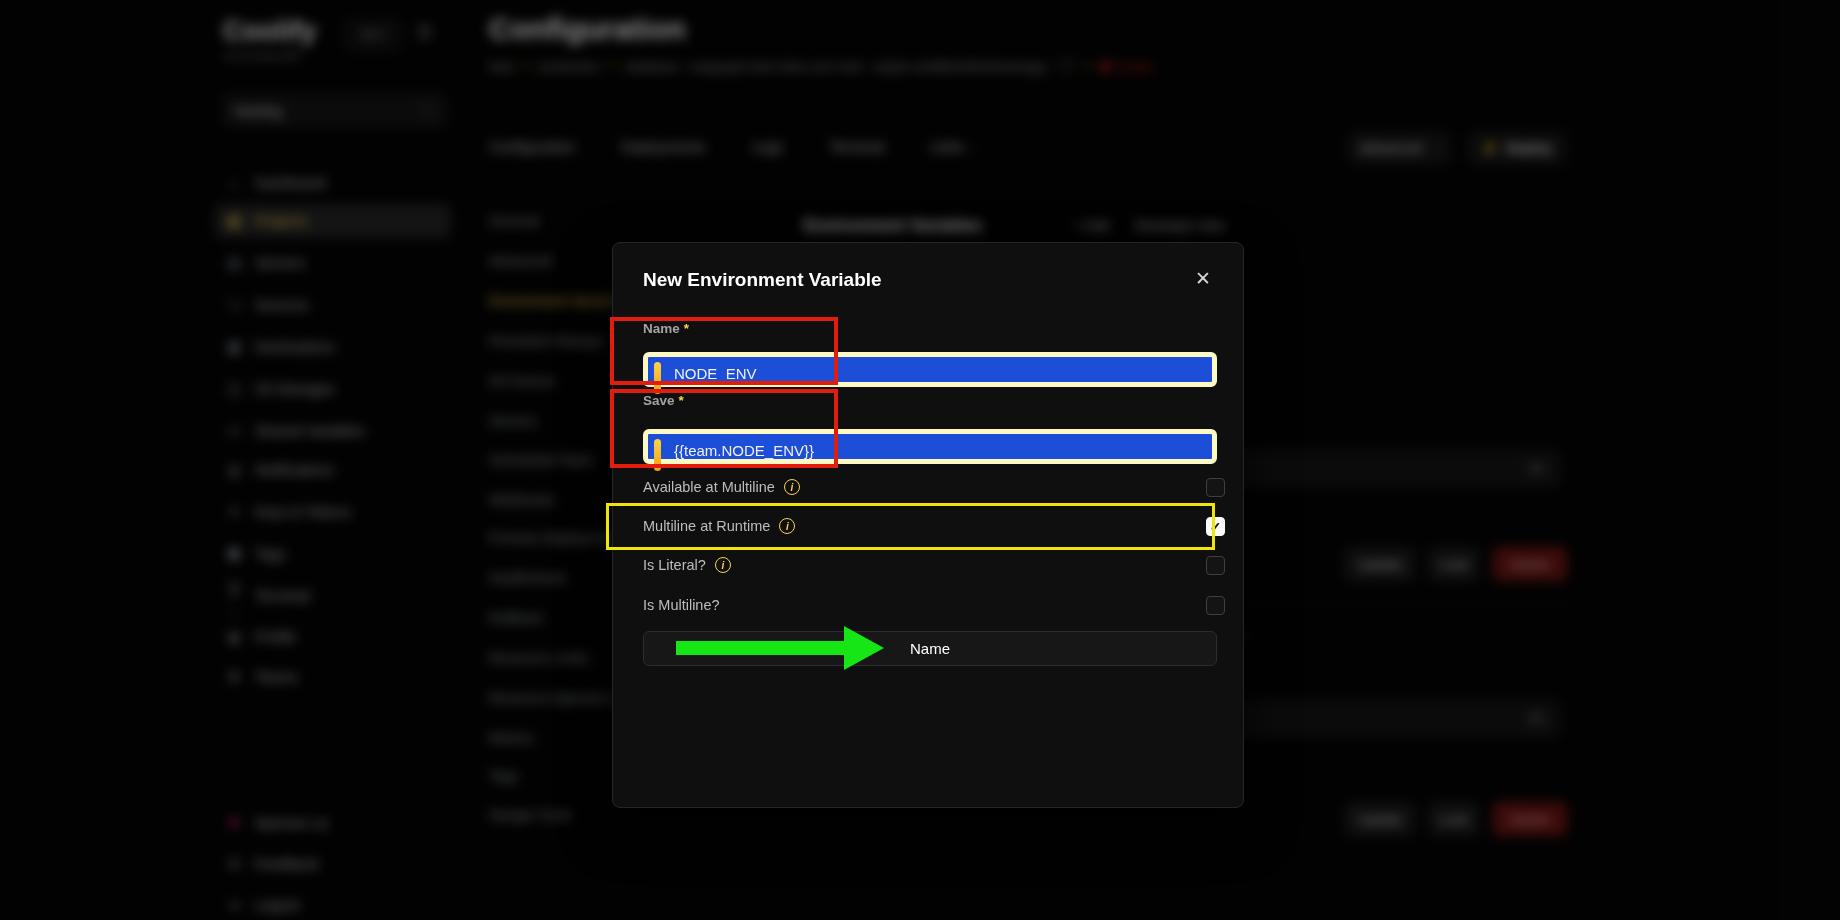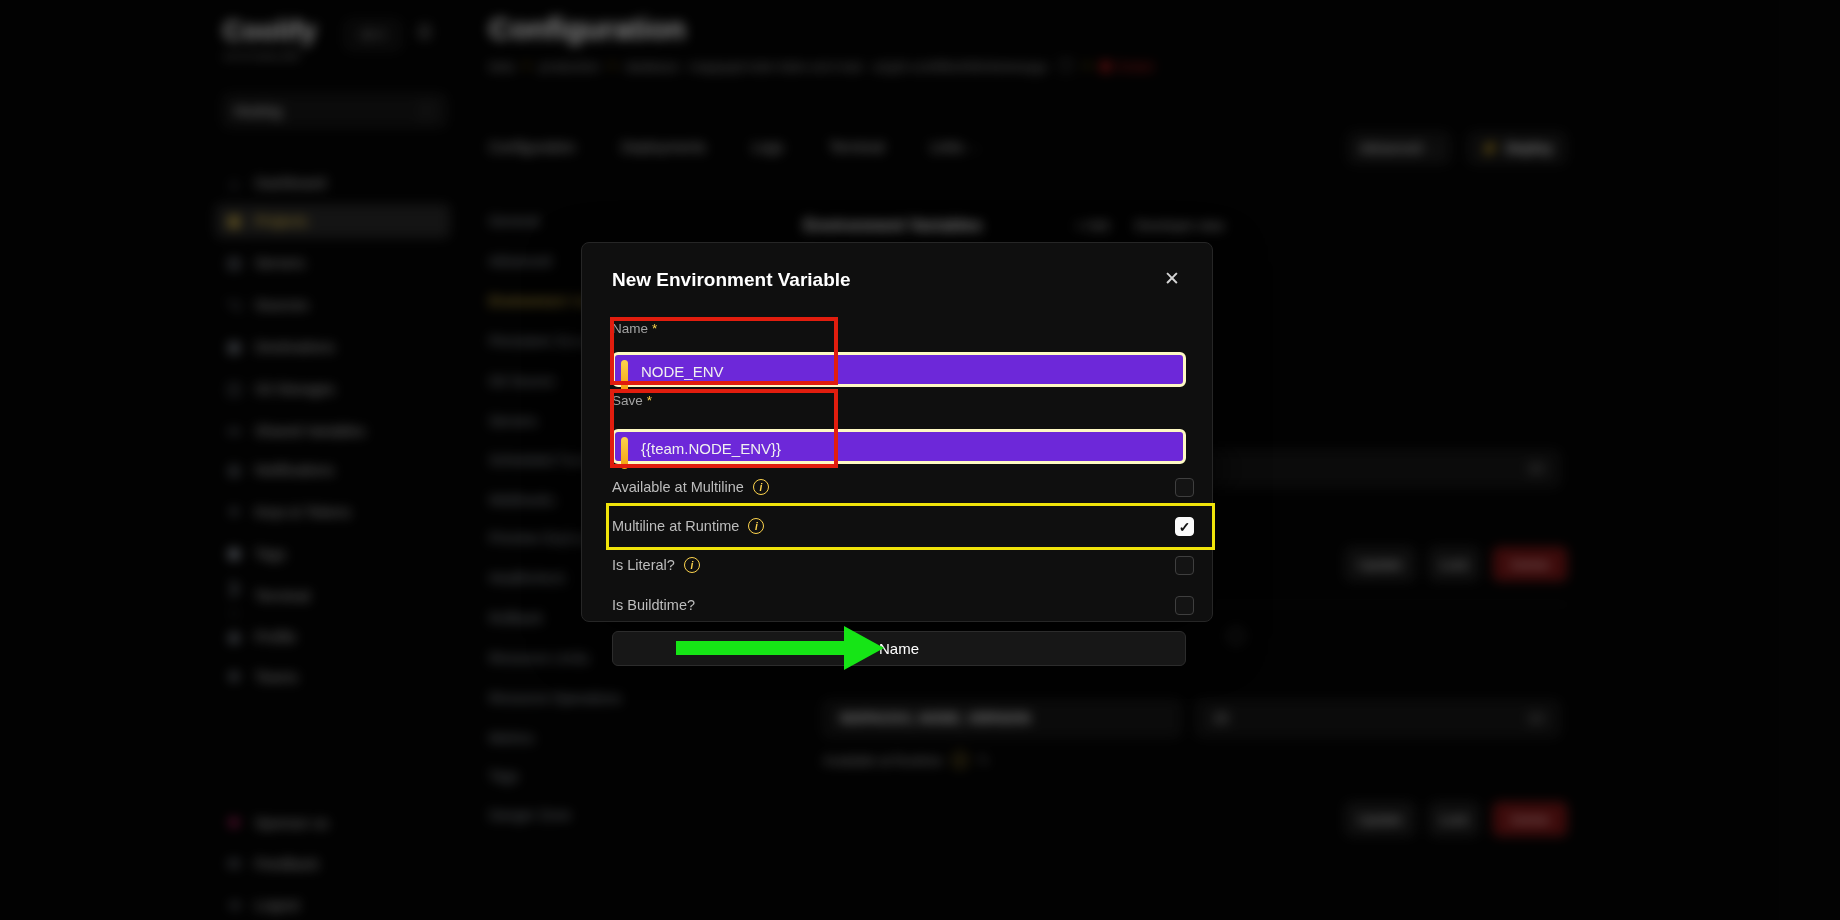--- a/index.html
+++ b/index.html
@@ -66,27 +66,27 @@
   .sm { height:34px; border-radius:6px; font-size:13.5px; display:flex; align-items:center; justify-content:center; }
   .upd { width:70px; background:#1b1b1b; border:1px solid #2a2a2a; color:#e5e5e5; }
   .lock { width:50px; background:#1b1b1b; border:1px solid #2a2a2a; color:#e5e5e5; }
   .del { width:74px; background:#6e1414; border:1px solid #7f1d1d; color:#f3c9c9; }
 
   .badge-line { position:absolute; display:flex; gap:10px; align-items:center; font-size:13px; color:#b9b9b9; }
   .divider { position:absolute; height:1px; background:#1f1f1f; }
   .circ { position:absolute; width:16px; height:16px; border:1.5px solid #8a8a8a; border-radius:50%; }
 
   
-  #modal { position:absolute; left:581px; top:242px; width:632px; height:380px; background:#0f0f0f;
+  #modal { position:absolute; left:612px; top:242px; width:632px; height:566px; background:#0f0f0f;
            border:1px solid #262626; border-radius:8px; box-shadow:0 18px 50px rgba(0,0,0,.8); z-index:20; }
   .m-title { position:absolute; left:30px; top:26px; font-size:19px; font-weight:bold; color:#fff; }
   .m-close { position:absolute; right:32px; top:24px; font-size:19px; color:#d4d4d4; }
-  .m-label { position:absolute; left:30px; font-size:13.5px; color:#a3a3a3; }
+  .m-label { position:absolute; left:30px; font-size:13.5px; color:#a3a3a3;font-weight:bold; }
   .req { color:#fcd34d; margin-left:4px; }
-  .m-input { position:absolute; left:30px; width:574px; height:35px; background:#6d28d9; border:3px solid #fef9c3;
+  .m-input { position:absolute; left:30px; width:574px; height:35px; background:#1d4ed8; border:5px solid #fef9c3;
              border-radius:6px; }
   .accent { position:absolute; left:6px; top:5px; width:7px; height:32px; border-radius:4px;
             background:linear-gradient(180deg,#fcd34d,#f59e0b); }
   .m-input .txt { position:absolute; left:26px; top:8px; font-size:15px; color:#f0f0f0; }
   .cb-row-label { position:absolute; left:30px; display:flex; align-items:center; gap:9px;
                   font-size:14.5px; color:#bdbdbd; }
   .info-i { width:16px; height:16px; border:1.5px solid #fcd34d; border-radius:50%; color:#fcd34d;
             font-size:10px; display:inline-flex; align-items:center; justify-content:center; font-style:italic; font-weight:bold; }
   .cbox { position:absolute; left:593px; width:19px; height:19px; border:1.5px solid #3f3f3f; background:#141414;
           border-radius:4px; }
@@ -318,21 +318,21 @@
           <div class="">Multiline at Runtime</div>
           <div class="info-i">i</div>
         </div>
         <div class="cbox checked" style="top: 274px;">✓</div>
         <div class="cb-row-label" style="top: 314px; align-items: flex-end;">
           <div class="">Is Literal?</div>
           <div class="info-i">i</div>
         </div>
         <div class="cbox" style="top: 313px;"></div>
         <div class="cb-row-label" style="top: 354px;">
-          <div class="">Is Buildtime?</div>
+          <div class="">Is Multiline?</div>
         </div>
         <div class="cbox" style="top: 353px;"></div>
       </div>
 
     <div class="m-save">Name</div>
   </div>
 
   <div class="anno red-box" style="left: 610px; top: 317px; width: 228px; height: 68px; border-color: rgb(225, 29, 14);"></div>
   <div class="anno red-box" style="left: 610px; top: 389px; width: 228px; height: 79px; border-color: rgb(225, 29, 14);"></div>
   <div class="anno yellow-box" style="left: 606px; top: 503px; width: 609px; height: 47px; border-color: rgb(240, 228, 10);"></div>

